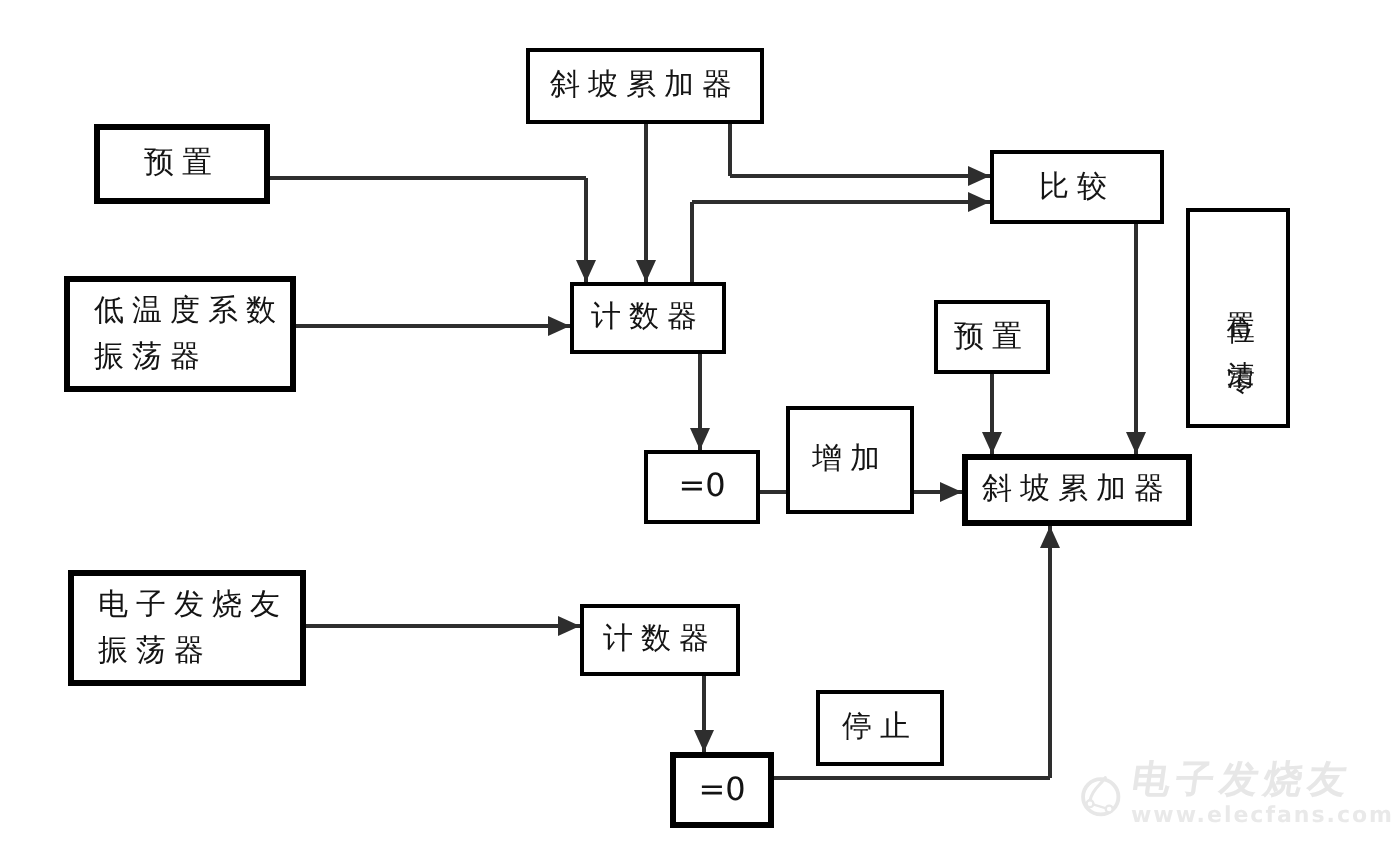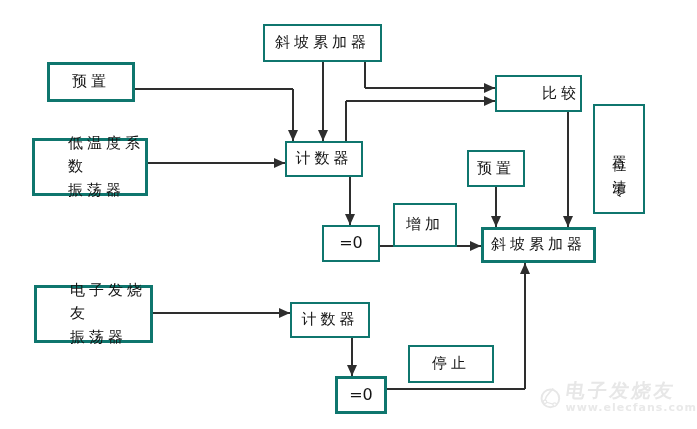--- a/index.html
+++ b/index.html
@@ -7,37 +7,37 @@
     position: relative;
     width: 697px;
     height: 429px;
     background: #ffffff;
     overflow: hidden;
     font-family: "DejaVu Sans", "Liberation Sans", sans-serif;
   }
   .node {
     position: absolute;
     box-sizing: border-box;
-    border: 2px solid #0f766e;
+    border: 2px solid #000000;
     background: #ffffff;
     display: flex;
     align-items: center;
     justify-content: center;
     color: #141414;
     z-index: 2;
   }
   .node-label {
     white-space: pre-line;
     text-align: center;
     font-size: 15px;
     letter-spacing: 4px;
     line-height: 1.55;
   }
   .node.align-left { justify-content: flex-start; }
-  .node.align-left .node-label { text-align: left; padding-left: 12px; margin-left: 21px; }
+  .node.align-left .node-label { text-align: left; padding-left: 12px; }
   .node.vertical .node-label {
     writing-mode: vertical-rl;
     text-orientation: upright;
     letter-spacing: 3px;
     font-size: 14px;
     white-space: pre;
   }
   .node.latin .node-label { letter-spacing: 0; font-size: 16px; }
   
   [data-name="node-temp-register"],
@@ -96,46 +96,46 @@
     <div class="node" data-name="node-preset-top" style="left: 47px; top: 62px; width: 88px; height: 40px;">
       <span class="node-label" data-name="node-label-preset-top">预置</span>
     </div>
     <div class="node align-left" data-name="node-low-temp-osc" style="left: 32px; top: 138px; width: 116px; height: 58px;">
       <span class="node-label" data-name="node-label-low-temp-osc">低温度系数
 振荡器</span>
     </div>
     <div class="node" data-name="node-counter-top" style="left: 285px; top: 141px; width: 78px; height: 36px;">
       <span class="node-label" data-name="node-label-counter-top">计数器</span>
     </div>
-    <div class="node" data-name="node-compare" style="left: 495px; top: 75px; width: 87px; height: 37px; justify-content: flex-end;">
+    <div class="node" data-name="node-compare" style="left: 495px; top: 75px; width: 87px; height: 37px;">
       <span class="node-label" data-name="node-label-compare">比较</span>
     </div>
     <div class="node vertical" data-name="node-set-clear" style="left: 593px; top: 104px; width: 52px; height: 110px;">
       <span class="node-label" data-name="node-label-set-clear">置位 清零</span>
     </div>
     <div class="node" data-name="node-preset-right" style="left: 467px; top: 150px; width: 58px; height: 37px;">
       <span class="node-label" data-name="node-label-preset-right">预置</span>
     </div>
-    <div class="node" data-name="node-increase" style="left: 393px; top: 203px; width: 64px; height: 44px;">
+    <div class="node" data-name="node-increase" style="left: 393px; top: 203px; width: 64px; height: 54px;">
       <span class="node-label" data-name="node-label-increase">增加</span>
     </div>
     <div class="node latin" data-name="node-eq-zero-top" style="left: 322px; top: 225px; width: 58px; height: 37px;">
       <span class="node-label" data-name="node-label-eq-zero-top">=0</span>
     </div>
     <div class="node" data-name="node-temp-register" style="left: 481px; top: 227px; width: 115px; height: 36px;">
       <span class="node-label" data-name="node-label-temp-register">斜坡累加器</span>
     </div>
     <div class="node align-left" data-name="node-high-temp-osc" style="left: 34px; top: 285px; width: 119px; height: 58px;">
       <span class="node-label" data-name="node-label-high-temp-osc">电子发烧友
 振荡器</span>
     </div>
     <div class="node" data-name="node-counter-bottom" style="left: 290px; top: 302px; width: 80px; height: 36px;">
       <span class="node-label" data-name="node-label-counter-bottom">计数器</span>
     </div>
-    <div class="node" data-name="node-stop" style="left: 408px; top: 345px; width: 86px; height: 38px;">
+    <div class="node" data-name="node-stop" style="left: 408px; top: 345px; width: 64px; height: 38px;">
       <span class="node-label" data-name="node-label-stop">停止</span>
     </div>
     <div class="node latin" data-name="node-eq-zero-bottom" style="left: 335px; top: 376px; width: 52px; height: 38px;">
       <span class="node-label" data-name="node-label-eq-zero-bottom">=0</span>
     </div>
     <div class="seg" data-name="edge-preset-top-to-counter-top-segment-0" style="background: rgb(46, 46, 46); left: 135px; top: 88px; width: 158px; height: 2px;"></div>
     <div class="seg" data-name="edge-preset-top-to-counter-top-segment-1" style="background: rgb(46, 46, 46); left: 292px; top: 89px; width: 2px; height: 52px;"></div>
     <div class="arrow" data-name="edge-preset-top-to-counter-top-arrowhead" style="left: 288px; top: 130px; border-left: 5px solid transparent; border-right: 5px solid transparent; border-top: 11px solid rgb(46, 46, 46);"></div>
     <div class="seg" data-name="edge-ramp-accumulator-to-counter-top-segment-0" style="background: rgb(46, 46, 46); left: 322px; top: 62px; width: 2px; height: 79px;"></div>
     <div class="arrow" data-name="edge-ramp-accumulator-to-counter-top-arrowhead" style="left: 318px; top: 130px; border-left: 5px solid transparent; border-right: 5px solid transparent; border-top: 11px solid rgb(46, 46, 46);"></div>

